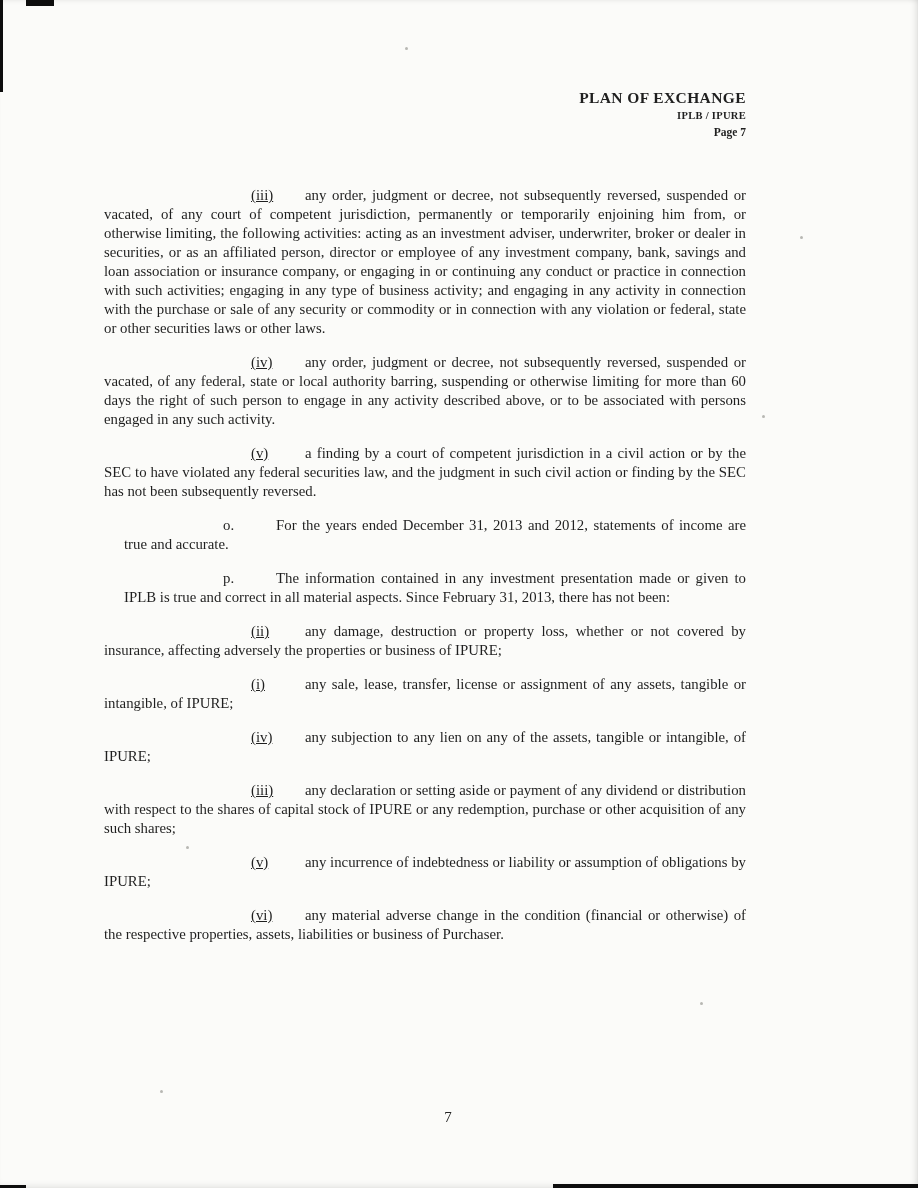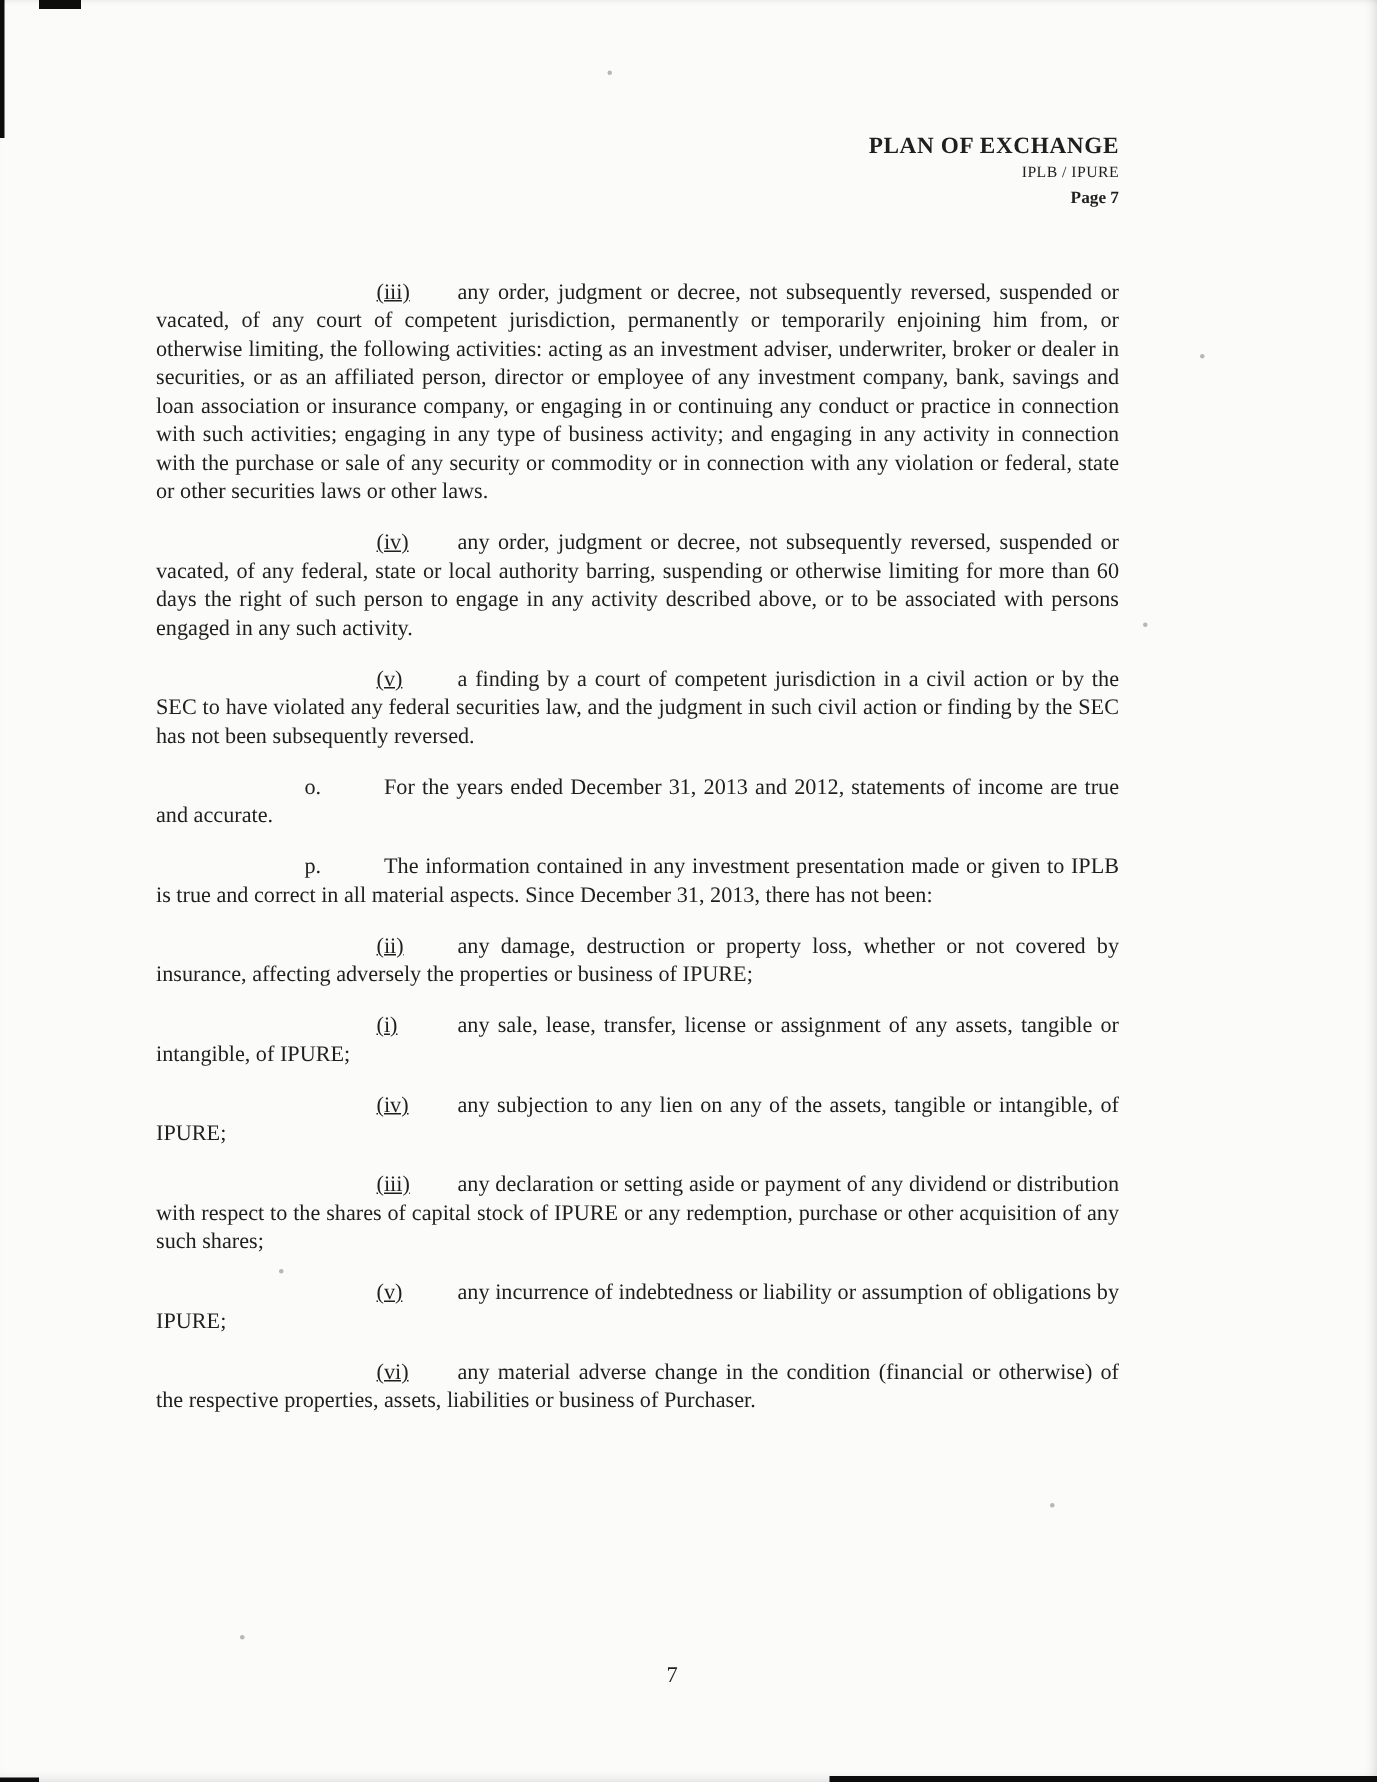--- a/index.html
+++ b/index.html
@@ -28,21 +28,21 @@
     line-height: 1.25;
   }
   .doc-title {
     font-size: 15.5px;
     font-weight: bold;
     letter-spacing: 0.4px;
     text-align: right;
   }
   .doc-subtitle {
     font-size: 10.5px;
-    font-weight: normal;
+    font-weight: bold;
     margin-top: 2px;
     letter-spacing: 0.3px;
   }
   .doc-page-label {
     font-size: 11.5px;
     font-weight: bold;
     margin-top: 2px;
     font-family: Liberation Serif, serif;
   }
   .document-body {
@@ -51,21 +51,21 @@
     left: 104px;
     width: 642px;
   }
   .para {
     margin: 0 0 15px 0;
     font-size: 14.8px;
     line-height: 19px;
     text-align: justify;
   }
   .para.level-sub { text-indent: 147px; }
-  .para.level-letter { text-indent: 99px; }
+  .para.level-letter { text-indent: 99px; margin-left: 20px; }
   .para-label { display: inline-block; text-indent: 0; }
   .level-sub .para-label { width: 54px; text-decoration: underline; }
   .level-letter .para-label { width: 53px; }
   .footer-page-number {
     position: absolute;
     left: 0;
     right: 22px;
     bottom: 62px;
     text-align: center;
     font-size: 15px;
@@ -110,21 +110,21 @@
 
   <div class="document-body">
   <p class="para level-sub"><span class="para-label">(iii)</span><span class="para-text">any order, judgment or decree, not subsequently reversed, suspended or vacated, of any court of competent jurisdiction, permanently or temporarily enjoining him from, or otherwise limiting, the following activities: acting as an investment adviser, underwriter, broker or dealer in securities, or as an affiliated person, director or employee of any investment company, bank, savings and loan association or insurance company, or engaging in or continuing any conduct or practice in connection with such activities; engaging in any type of business activity; and engaging in any activity in connection with the purchase or sale of any security or commodity or in connection with any violation or federal, state or other securities laws or other laws.</span></p>
 
   <p class="para level-sub"><span class="para-label">(iv)</span><span class="para-text">any order, judgment or decree, not subsequently reversed, suspended or vacated, of any federal, state or local authority barring, suspending or otherwise limiting for more than 60 days the right of such person to engage in any activity described above, or to be associated with persons engaged in any such activity.</span></p>
 
   <p class="para level-sub"><span class="para-label">(v)</span><span class="para-text">a finding by a court of competent jurisdiction in a civil action or by the SEC to have violated any federal securities law, and the judgment in such civil action or finding by the SEC has not been subsequently reversed.</span></p>
 
   <p class="para level-letter"><span class="para-label">o.</span><span class="para-text">For the years ended December 31, 2013 and 2012, statements of income are true and accurate.</span></p>
 
-  <p class="para level-letter"><span class="para-label">p.</span><span class="para-text">The information contained in any investment presentation made or given to IPLB is true and correct in all material aspects. Since December 31, 2013, there has not been:</span></p>
+  <p class="para level-letter"><span class="para-label">p.</span><span class="para-text">The information contained in any investment presentation made or given to IPLB is true and correct in all material aspects. Since February 31, 2013, there has not been:</span></p>
 
   <p class="para level-sub"><span class="para-label">(ii)</span><span class="para-text">any damage, destruction or property loss, whether or not covered by insurance, affecting adversely the properties or business of IPURE;</span></p>
 
   <p class="para level-sub"><span class="para-label">(i)</span><span class="para-text">any sale, lease, transfer, license or assignment of any assets, tangible or intangible, of IPURE;</span></p>
 
   <p class="para level-sub"><span class="para-label">(iv)</span><span class="para-text">any subjection to any lien on any of the assets, tangible or intangible, of IPURE;</span></p>
 
   <p class="para level-sub"><span class="para-label">(iii)</span><span class="para-text">any declaration or setting aside or payment of any dividend or distribution with respect to the shares of capital stock of IPURE or any redemption, purchase or other acquisition of any such shares;</span></p>
 
   <p class="para level-sub"><span class="para-label">(v)</span><span class="para-text">any incurrence of indebtedness or liability or assumption of obligations by IPURE;</span></p>

